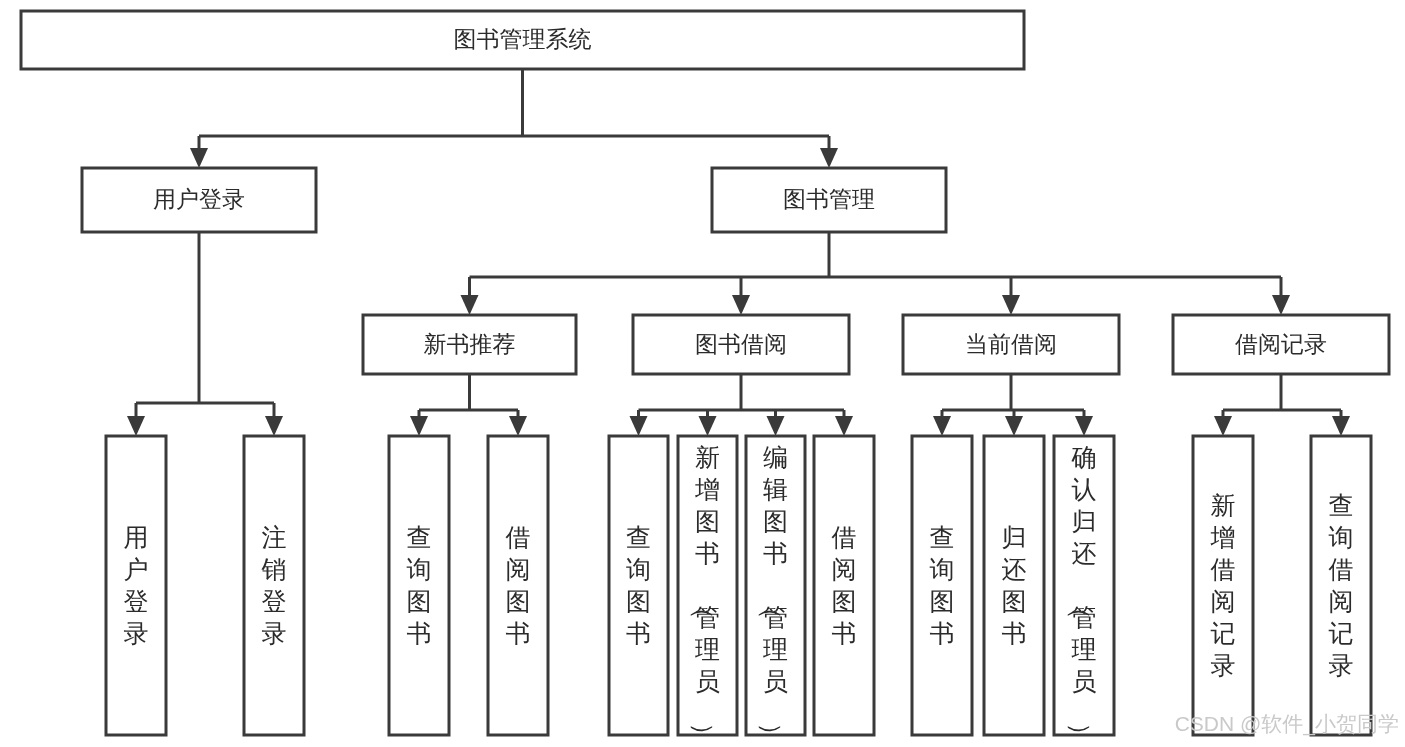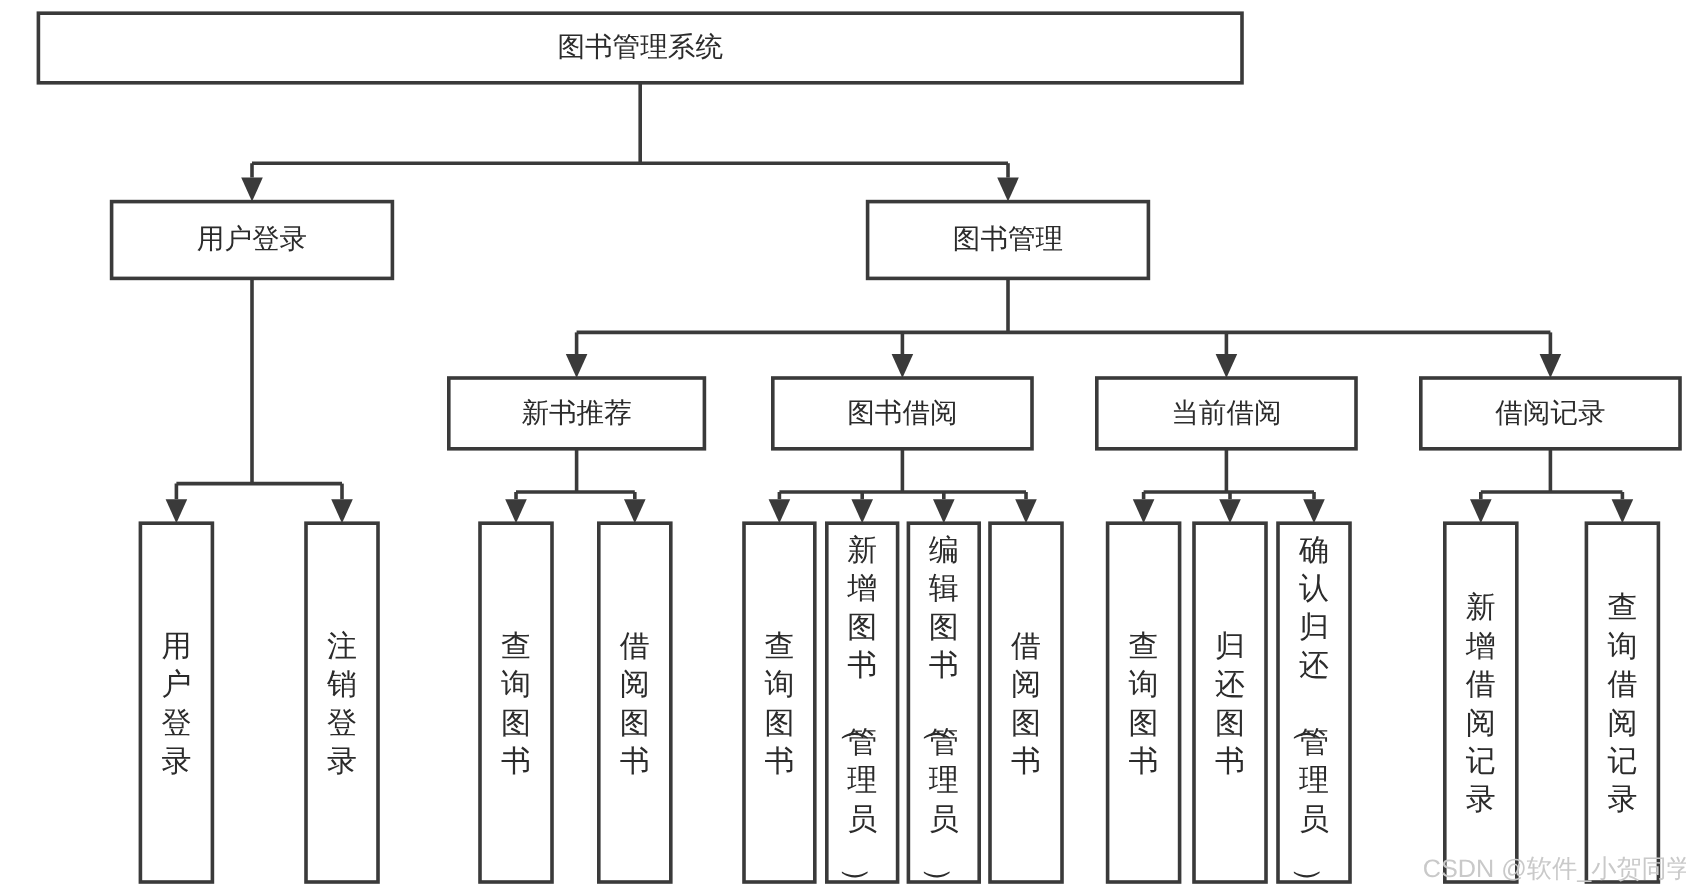--- a/index.html
+++ b/index.html
@@ -9,21 +9,21 @@
   }
   body {
     width: 1405px;
     height: 747px;
     font-family: "Liberation Sans", "DejaVu Sans", sans-serif;
     overflow: hidden;
     position: relative;
   }
   #diagram-root {
     position: absolute;
-    left: 12px;
+    left: 1px;
     top: 0;
     width: 1142px;
     height: 747px;
   }
   .node-box {
     fill: #ffffff;
     stroke: #3a3a3a;
     stroke-width: 3;
   }
   .node-label {

